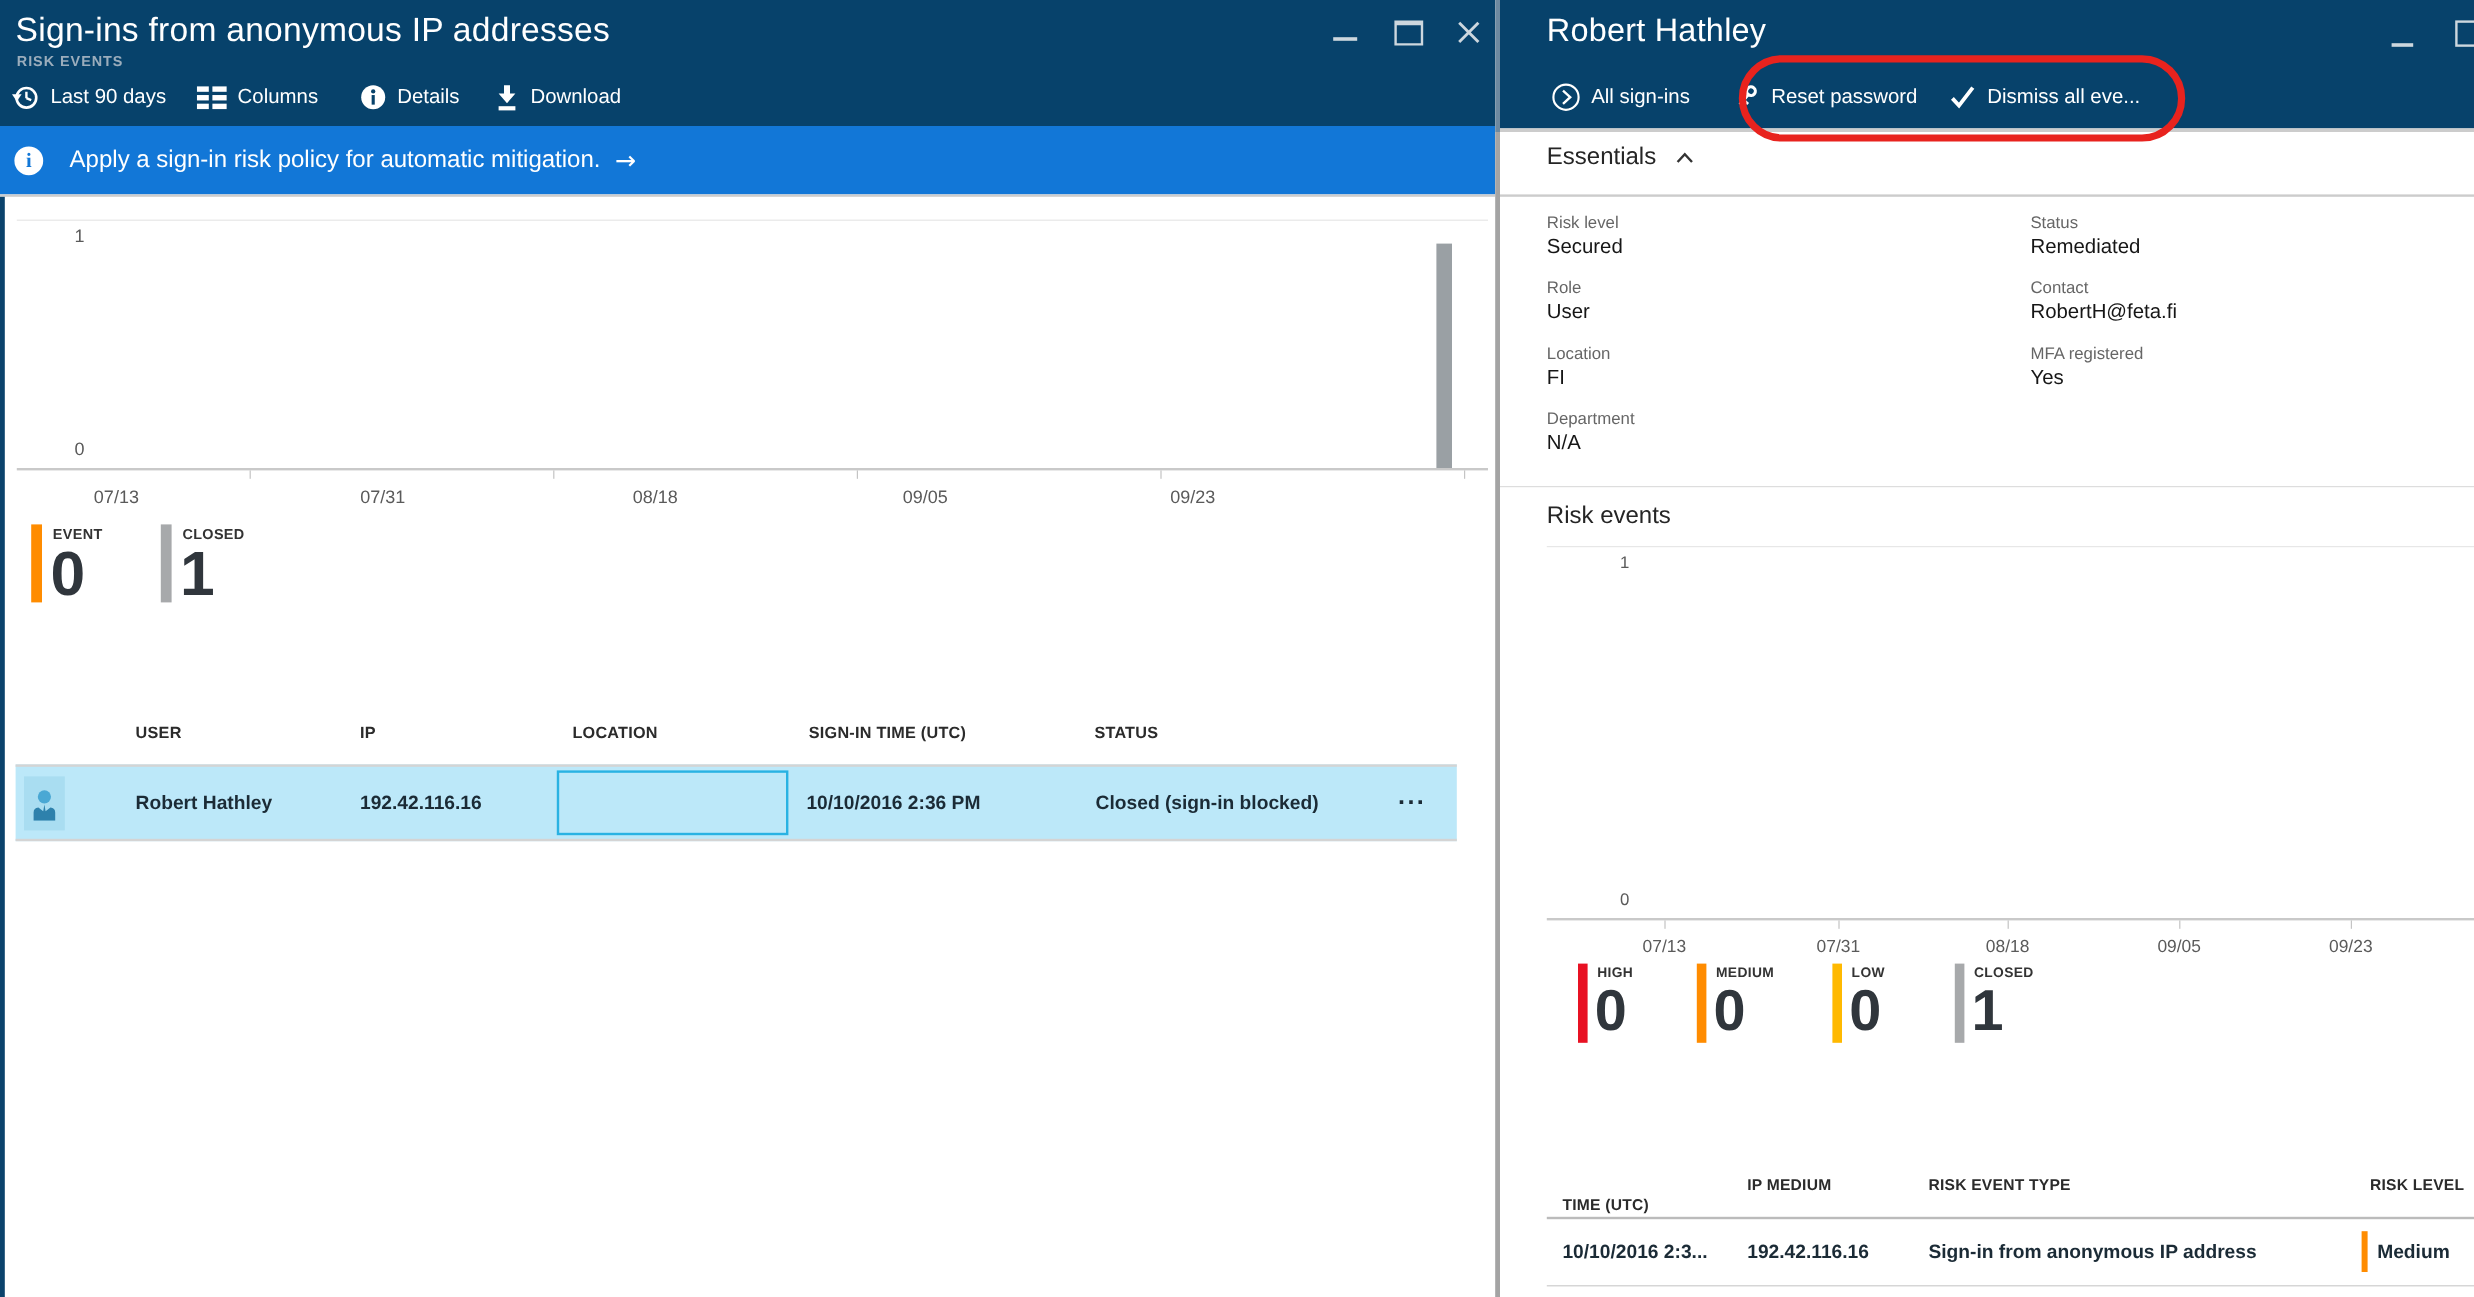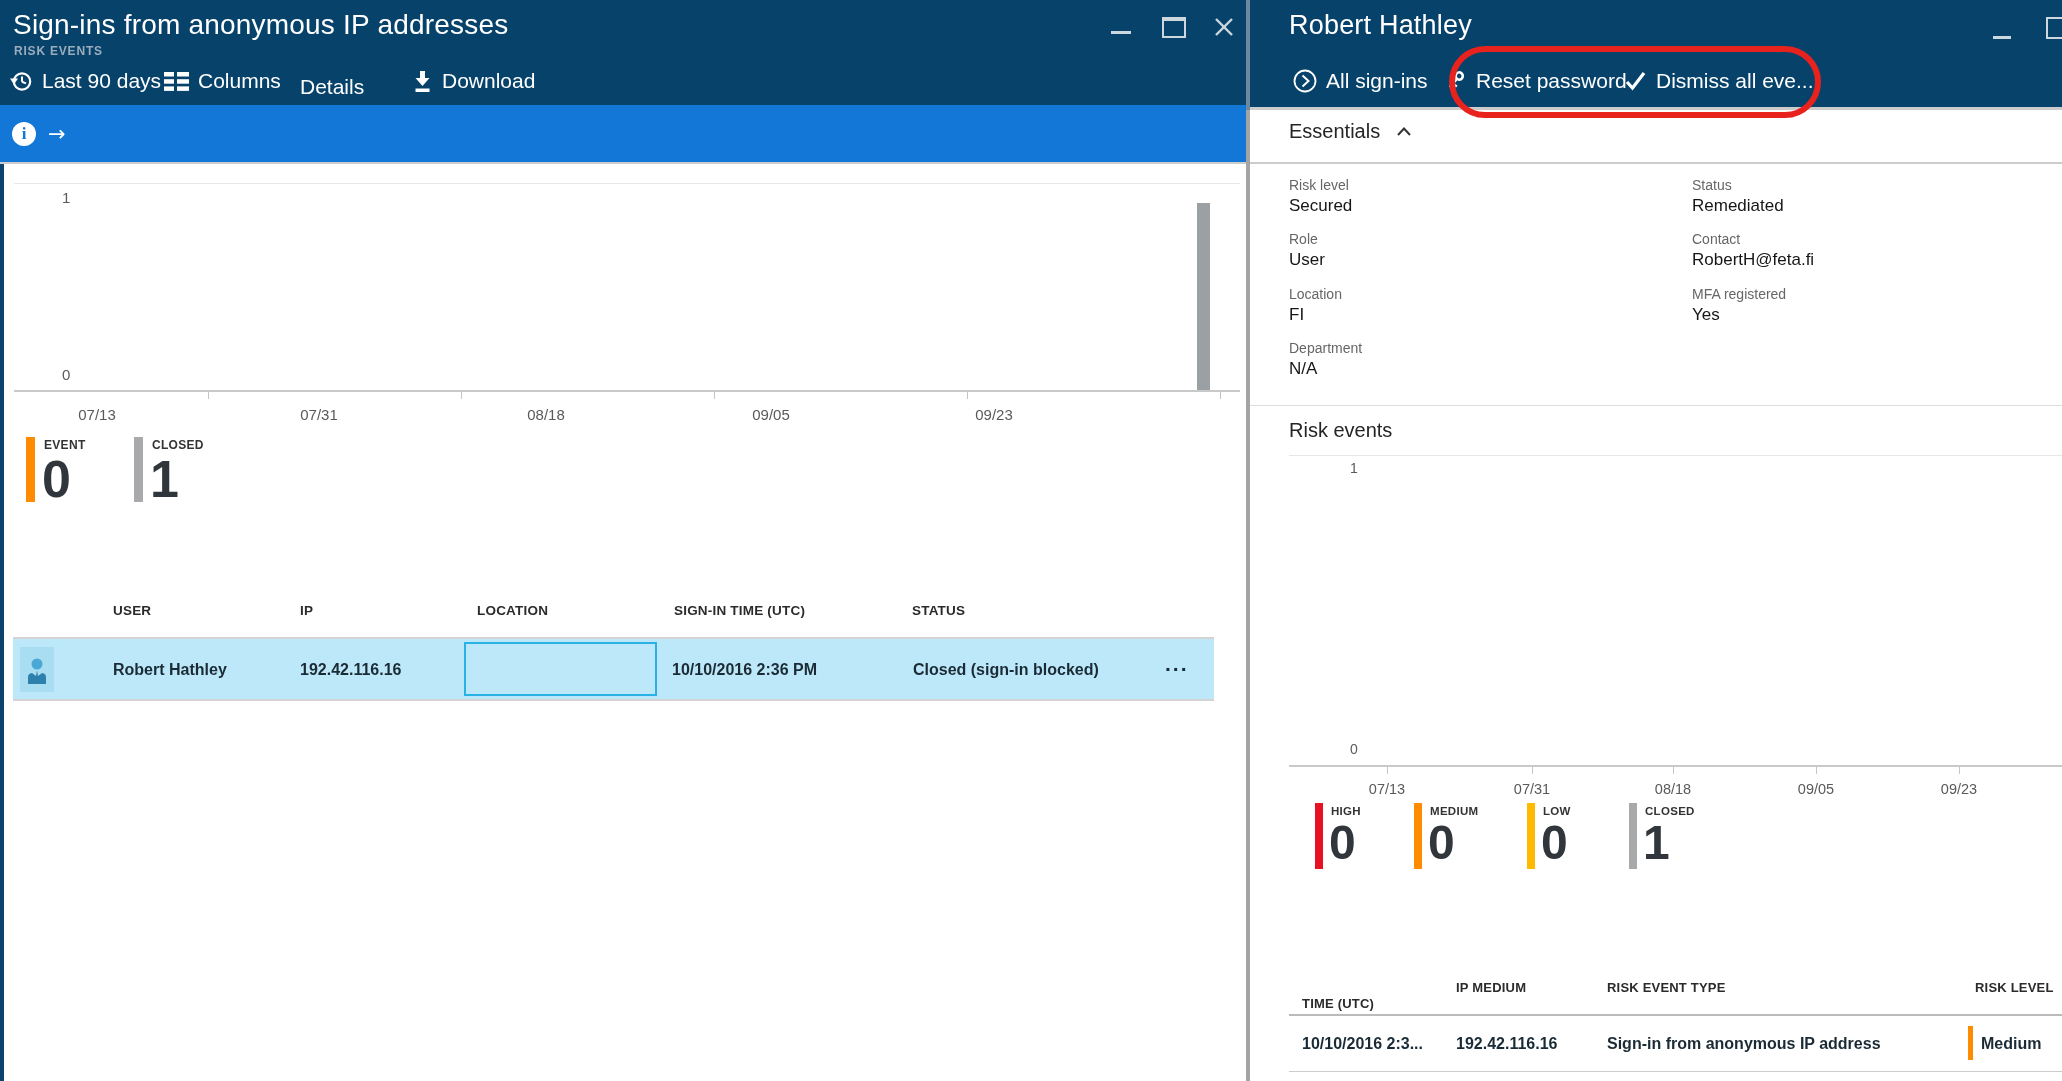--- a/index.html
+++ b/index.html
@@ -4,21 +4,21 @@
 <style>
   * { margin:0; padding:0; box-sizing:border-box; }
   html,body { width:2062px; height:1081px; overflow:hidden; background:#fff;
     font-family:"Liberation Sans","DejaVu Sans",sans-serif; }
   .abs { position:absolute; }
   .blade { position:absolute; top:0; height:1081px; background:#fff; overflow:hidden; }
   .hdr { position:absolute; left:0; top:0; width:100%; background:#07426b;padding-left:32px; }
   .blade-title { color:#fff; font-size:28px; font-weight:400; letter-spacing:0.2px; white-space:nowrap; }
   .blade-subtitle { color:#9badbc; font-size:12px; font-weight:700; letter-spacing:0.8px; }
   .tbtn { position:absolute; display:flex; align-items:center; gap:9px; color:#fff;
-    font-size:21px; cursor:pointer; white-space:nowrap; height:30px; }
+    font-size:17px; cursor:pointer; white-space:nowrap; height:30px; }
   .banner { position:absolute; left:0; width:100%; background:#1277d7; display:flex;
     align-items:center; color:#fff; cursor:pointer; }
   .info-circle { width:24px; height:24px; border-radius:50%; background:#fff; color:#1277d7;
     display:flex; align-items:center; justify-content:center; font-weight:700; font-size:17px;
     font-family:"Liberation Serif",serif; flex:none; }
   .gridline { position:absolute; background:#e7e7e7; height:1px; }
   .axisline { position:absolute; background:#c9c9c9; height:2px; }
   .tick { position:absolute; width:1px; height:7px; background:#c4c4c4; }
   .axis-num { position:absolute; font-size:15px; color:#5a5a5a; }
   .date-lbl { position:absolute; font-size:15px; color:#5a5a5a; width:80px; text-align:center; }
@@ -65,39 +65,40 @@
       <svg width="25" height="21" viewBox="0 0 25 21">
         <rect x="0" y="1" width="10" height="4.5" fill="#fff"></rect>
           <rect x="0" y="8.2" width="10" height="4.5" fill="#fff"></rect>
           <rect x="0" y="15.4" width="10" height="4.5" fill="#fff"></rect>
         <rect x="13" y="1" width="12" height="4.5" fill="#fff"></rect>
           <rect x="13" y="8.2" width="12" height="4.5" fill="#fff"></rect>
           <rect x="13" y="15.4" width="12" height="4.5" fill="#fff"></rect>
       </svg>
       <span>Columns</span>
     </div>
-    <div class="tbtn" style="left:300px; top:66px;flex-direction:column;">
+    <div class="tbtn" style="left:300px; top:66px;">
       <svg width="22" height="22" viewBox="0 0 22 22">
         <circle cx="11" cy="11" r="10" fill="#fff"></circle>
         <circle cx="11" cy="6.2" r="1.8" fill="#07426b"></circle>
         <rect x="9.7" y="9.2" width="2.6" height="8" fill="#07426b"></rect>
       </svg>
       <span>Details</span>
     </div>
     <div class="tbtn" style="left:412px; top:66px;">
       <svg width="21" height="23" viewBox="0 0 21 23">
         <polygon points="10.5,16 3.5,8 8,8 8,1 13,1 13,8 17.5,8" fill="#fff"></polygon>
         <rect x="3.5" y="18.5" width="14" height="3.5" fill="#fff"></rect>
       </svg>
       <span>Download</span>
     </div>
   </div>
 
   <div class="banner" style="top:105px; height:57px;">
     <span class="info-circle" style="margin-left:12px;">i</span>
+    <span style="font-size:20px; margin-left:22px;">Apply a sign-in risk policy for automatic mitigation.</span>
     <span style="font-size:21px; margin-left:12px; font-family:'DejaVu Sans',sans-serif;">→</span>
   </div>
   <div class="hr" style="left:0; top:162px; width:1246px; height:2px;"></div>
   <div class="abs" style="left:0; top:164px; width:4px; height:917px; background:#0b436c;"></div>
 
   <div>
     <div class="gridline" style="left:14px; top:183px; width:1226px;"></div>
     <div class="axis-num" style="left:62px; top:189px;">1</div>
     <div class="abs" style="left:1197px; top:203px; width:13px; height:187px; background:#9aa0a4;"></div>
     <div class="axis-num" style="left:62px; top:366px;">0</div>

